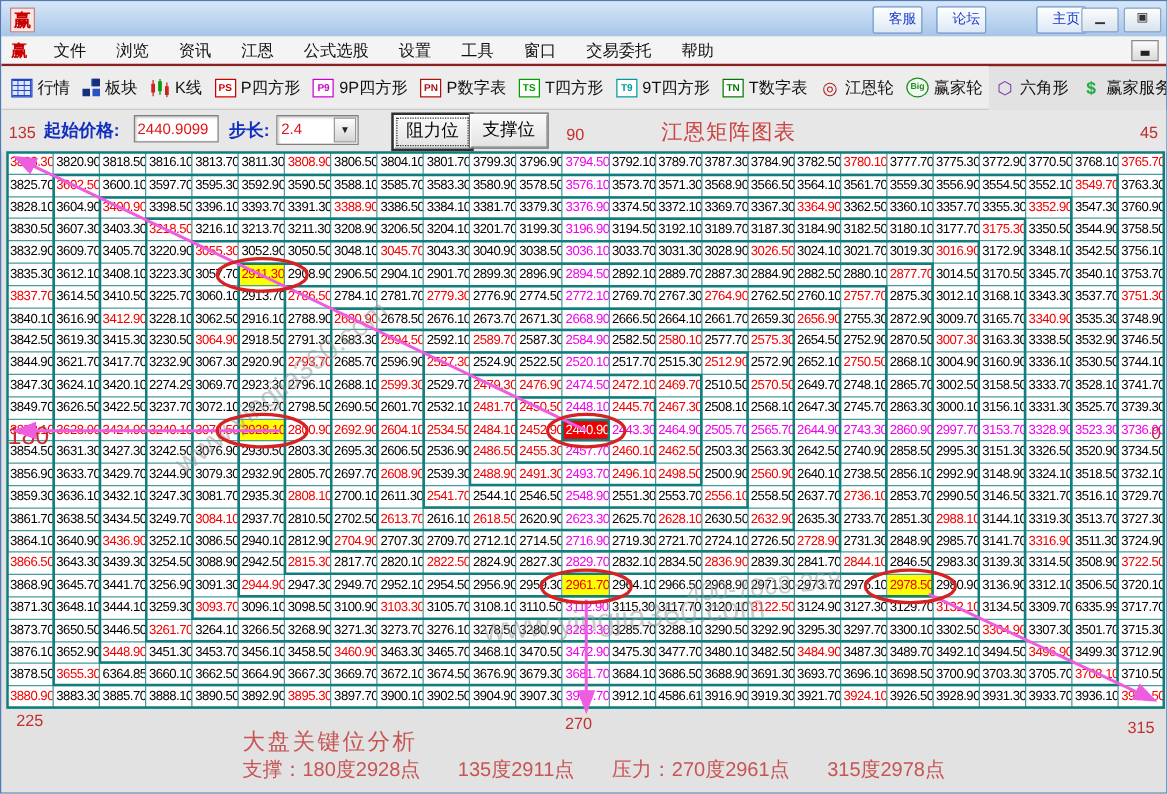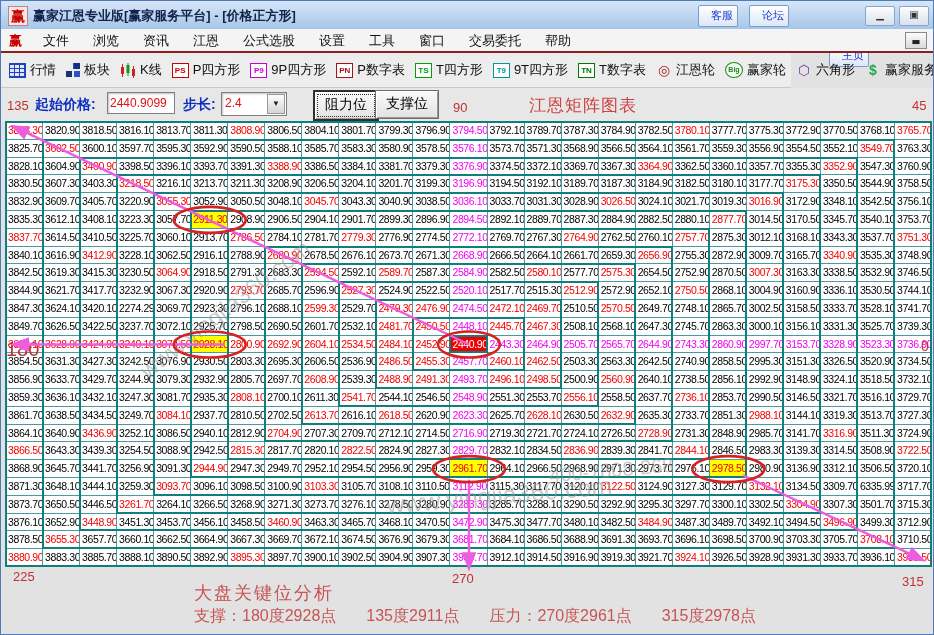--- a/index.html
+++ b/index.html
@@ -61,24 +61,23 @@
   #analysis-line{position:absolute;left:193px;top:605px;color:#c85454;font-size:16px;white-space:nowrap;}
   #analysis-line span{margin-right:30px;}
 </style>
 </head>
 <body>
 
 <div id="win">
 
   <div id="titlebar">
     <span class="logo">赢</span>
-    <span id="title-text">赢家江恩专业版[赢家服务平台] - [价格正方形]</span>
     <span class="tb-btn" style="left:697px;width:30px;">客服</span>
     <span class="tb-btn" style="left:748px;width:30px;">论坛</span>
-    <span class="tb-btn" style="left:828px;width:30px;margin-top:40px;">主页</span>
+    <span class="tb-btn" style="left:828px;width:30px;">主页</span>
     <span class="win-btn" style="right:40px;">▁</span>
     <span class="win-btn" style="right:6px;">▣</span>
   </div>
 
   <div id="menubar">
     <span class="logo">赢</span>
     <div id="menu-items">
         <span class="menu-item">文件</span>
         <span class="menu-item">浏览</span>
         <span class="menu-item">资讯</span>
@@ -748,21 +747,21 @@
         <div class="cell c-red">3484.90</div>
         <div class="cell">3487.30</div>
         <div class="cell">3489.70</div>
         <div class="cell">3492.10</div>
         <div class="cell">3494.50</div>
         <div class="cell c-red">3496.90</div>
         <div class="cell">3499.30</div>
         <div class="cell">3712.90</div>
         <div class="cell">3878.50</div>
         <div class="cell c-red">3655.30</div>
-        <div class="cell">3657.70</div>
+        <div class="cell">6364.85</div>
         <div class="cell">3660.10</div>
         <div class="cell">3662.50</div>
         <div class="cell">3664.90</div>
         <div class="cell">3667.30</div>
         <div class="cell">3669.70</div>
         <div class="cell">3672.10</div>
         <div class="cell">3674.50</div>
         <div class="cell">3676.90</div>
         <div class="cell">3679.30</div>
         <div class="cell c-mag">3681.70</div>
@@ -785,21 +784,21 @@
         <div class="cell">3890.50</div>
         <div class="cell">3892.90</div>
         <div class="cell c-red">3895.30</div>
         <div class="cell">3897.70</div>
         <div class="cell">3900.10</div>
         <div class="cell">3902.50</div>
         <div class="cell">3904.90</div>
         <div class="cell">3907.30</div>
         <div class="cell c-mag">3909.70</div>
         <div class="cell">3912.10</div>
-        <div class="cell">3914.50</div>
+        <div class="cell">4586.61</div>
         <div class="cell">3916.90</div>
         <div class="cell">3919.30</div>
         <div class="cell">3921.70</div>
         <div class="cell c-red">3924.10</div>
         <div class="cell">3926.50</div>
         <div class="cell">3928.90</div>
         <div class="cell">3931.30</div>
         <div class="cell">3933.70</div>
         <div class="cell">3936.10</div>
         <div class="cell c-red">3938.50</div>

